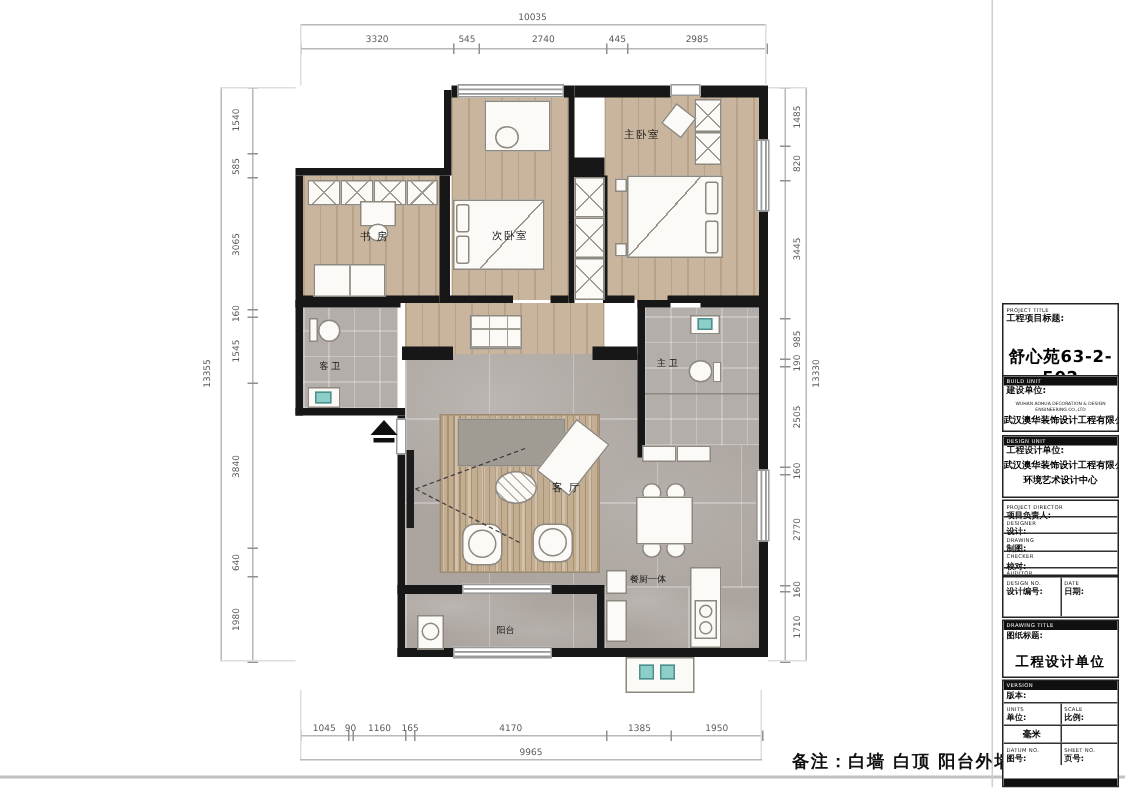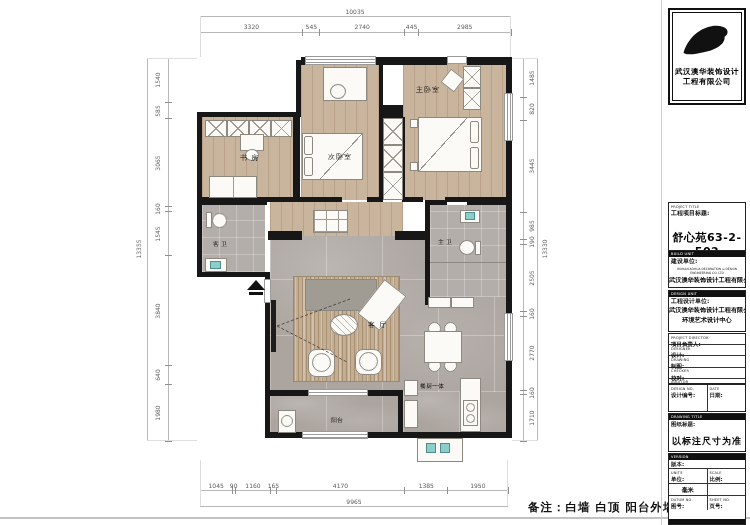--- a/index.html
+++ b/index.html
@@ -298,30 +298,20 @@
       <div class="dl" style="left: 537px; top: 58px; width: 1px; height: 383px;"></div>
       <div class="dnv" style="left: 530px; top: 245px;">13330</div>
       <div class="de" style="left: 512px; top: 58px; width: 26px; height: 1px;"></div>
       <div class="de" style="left: 512px; top: 440px; width: 26px; height: 1px;"></div>
     </div>
 
   <div id="bottomNote">备注：白墙 白顶 阳台外墙涂料</div>
   <div class="frameB"></div>
   <div class="sepV"></div>
 
-  <div id="logoBox">
-    <div id="logoInner">
-      <svg width="56" height="44" viewBox="0 0 100 74" style="margin-top:6px">
-        <path d="M8,58 C20,20 56,4 79,12 C91,16 89,30 74,32 C60,34 50,28 56,20 C63,13 78,16 81,27 C85,42 65,53 44,57 C30,60 14,63 8,58 Z" fill="#111"></path>
-        <ellipse cx="30" cy="50" rx="15" ry="8" fill="#111" transform="rotate(-18 30 50)"></ellipse>
-      </svg>
-      <div class="coName">武汉澳华装饰设计</div>
-      <div class="coName">工程有限公司</div>
-    </div>
-  </div>
 
 
   <div class="sec" style="top:202px;height:63px">
     <div class="en">PROJECT TITLE</div>
     <div class="cn">工程项目标题:</div>
     <div class="pv">舒心苑63-2-502</div>
   </div>
 
   <div class="sec" style="top:250px;height:38px">
     <div class="bar">BUILD UNIT</div>
@@ -367,21 +357,21 @@
     </div>
     <div>
       <div class="en">DATE</div>
       <div class="cn" style="font-size:5.5px">日期:</div>
     </div>
   </div>
 
   <div class="sec" style="top:413px;height:39px">
     <div class="bar">DRAWING TITLE</div>
     <div class="cn" style="font-size:5.5px">图纸标题:</div>
-    <div class="dv">以标注尺寸为准</div>
+    <div class="dv">工程设计单位</div>
   </div>
 
   <div class="sec" style="top:453px;height:72px">
     <div class="bar">VERSION</div>
     <div style="border-bottom:1px solid #333">
       <div class="cn" style="font-size:5.5px">版本:</div>
     </div>
     <div class="cols" style="border-bottom:1px solid #333">
       <div>
         <div class="en">UNITS</div>

